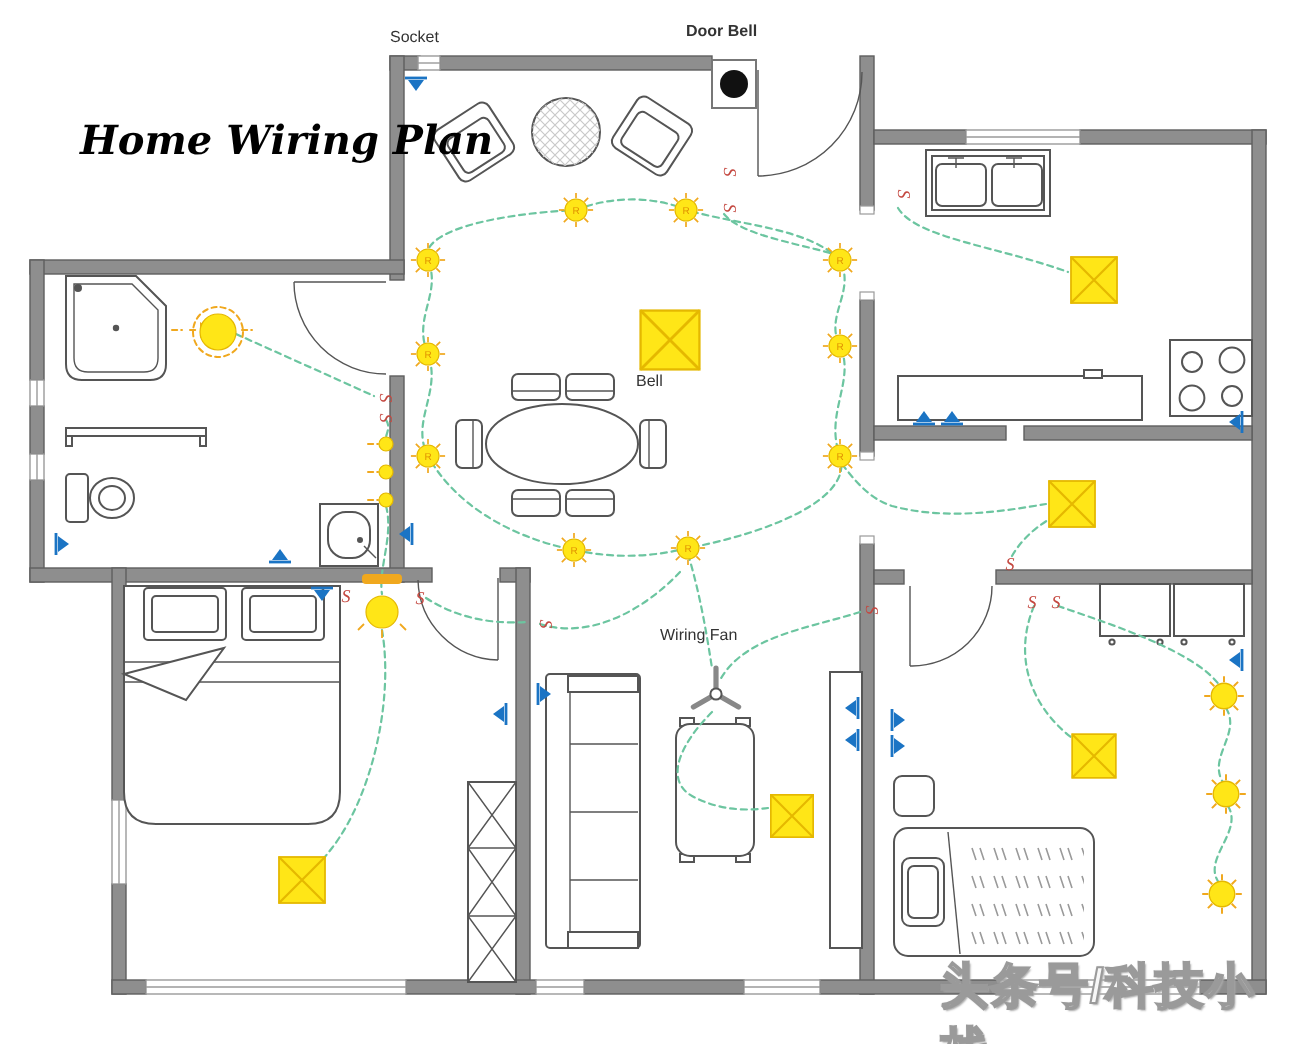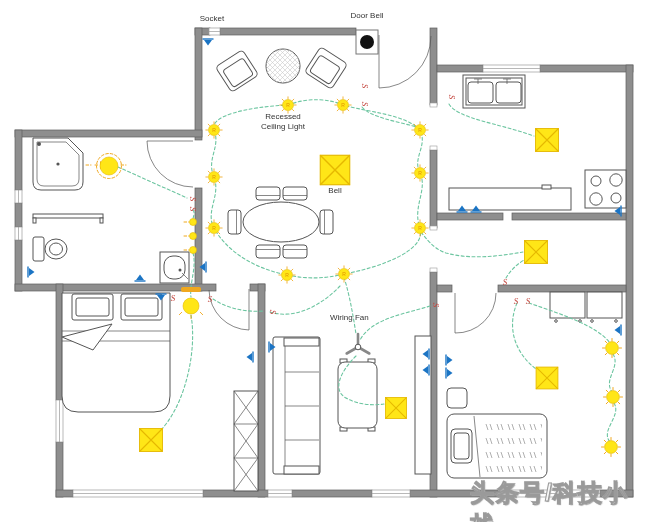--- a/index.html
+++ b/index.html
@@ -1,19 +1,19 @@
 <!DOCTYPE html>
 <html style="--wall: #8e8e8e; --wall-edge: #5f5f5f; --wire: #6cc5a0; --light-fill: #ffe617; --light-accent: #e5b800; --halo: #f0a81e; --switch: #c4473f; --socket: #1b74c4; --doorbell: #111111; --line: #555555; --label: #333333; --title: #000000;"><head>
 <meta charset="utf-8">
 <style>
   html,body{margin:0;padding:0;background:#fff;}
   #plan{position:relative;width:650px;height:522px;background:#fff;overflow:hidden;
         font-family:"Liberation Sans",sans-serif;}
   #plan svg{position:absolute;left:0;top:0;}
-  .lbl{position:absolute;font-size:8px;color:var(--label);text-align:center;line-height:1.3;white-space:nowrap;}
+  .lbl{position:absolute;font-size:8px;color:var(--label);line-height:1.3;white-space:nowrap;}
   #title{position:absolute;left:40px;top:58px;font:italic 700 20px "DejaVu Serif",serif;color:var(--title);}
   #watermark{position:absolute;left:470px;top:477px;font-size:24px;font-weight:700;letter-spacing:1px;
              color:rgba(255,255,255,.92);-webkit-text-stroke:1px #9a9a9a;
              text-shadow:0 0 1px #999,1px 1px 1px #aaa;z-index:5;}
   
   .wall{fill:var(--wall);stroke:var(--wall-edge);stroke-width:.7;}
   .win{fill:#fff;stroke:#9a9a9a;stroke-width:.7;}
   .winline{stroke:#9a9a9a;stroke-width:.7;}
   .jamb{fill:#fff;stroke:#9a9a9a;stroke-width:.6;}
   .f{fill:#fff;stroke:var(--line);stroke-width:1;}
@@ -369,22 +369,19 @@
     <text class="sw" transform="translate(190,199) rotate(90)">S</text>
     <text class="sw" transform="translate(190,209) rotate(90)">S</text>
     <text class="sw" transform="translate(362,86) rotate(90)">S</text>
     <text class="sw" transform="translate(362,104) rotate(90)">S</text>
     <text class="sw" transform="translate(449,97) rotate(90)">S</text>
     <text class="sw" transform="translate(270,312) rotate(90)">S</text>
     <text class="sw" transform="translate(433,305) rotate(90)">S</text>
   </g>
 </svg>
 
+  <div id="title">Home Wiring Plan</div>
   <div class="lbl" style="left:195px;top:14px;width:34px;">Socket</div>
-  <div class="lbl" style="left:343px;top:11px;width:48px;">Door Bell</div>
-  <div class="lbl" style="left:243px;top:112px;width:80px;">
-    <div>Recessed</div>
-    <div>Ceiling Light</div>
-  </div>
+  <div class="lbl" style="left:343px;top:11px;width:48px;font-weight:bold;">Door Bell</div>
   <div class="lbl" style="left:318px;top:186px;width:34px;">Bell</div>
   <div class="lbl" style="left:330px;top:313px;">Wiring Fan</div>
   <div id="watermark">头条号/科技小栈</div>
 </div>
 
 </body></html>

